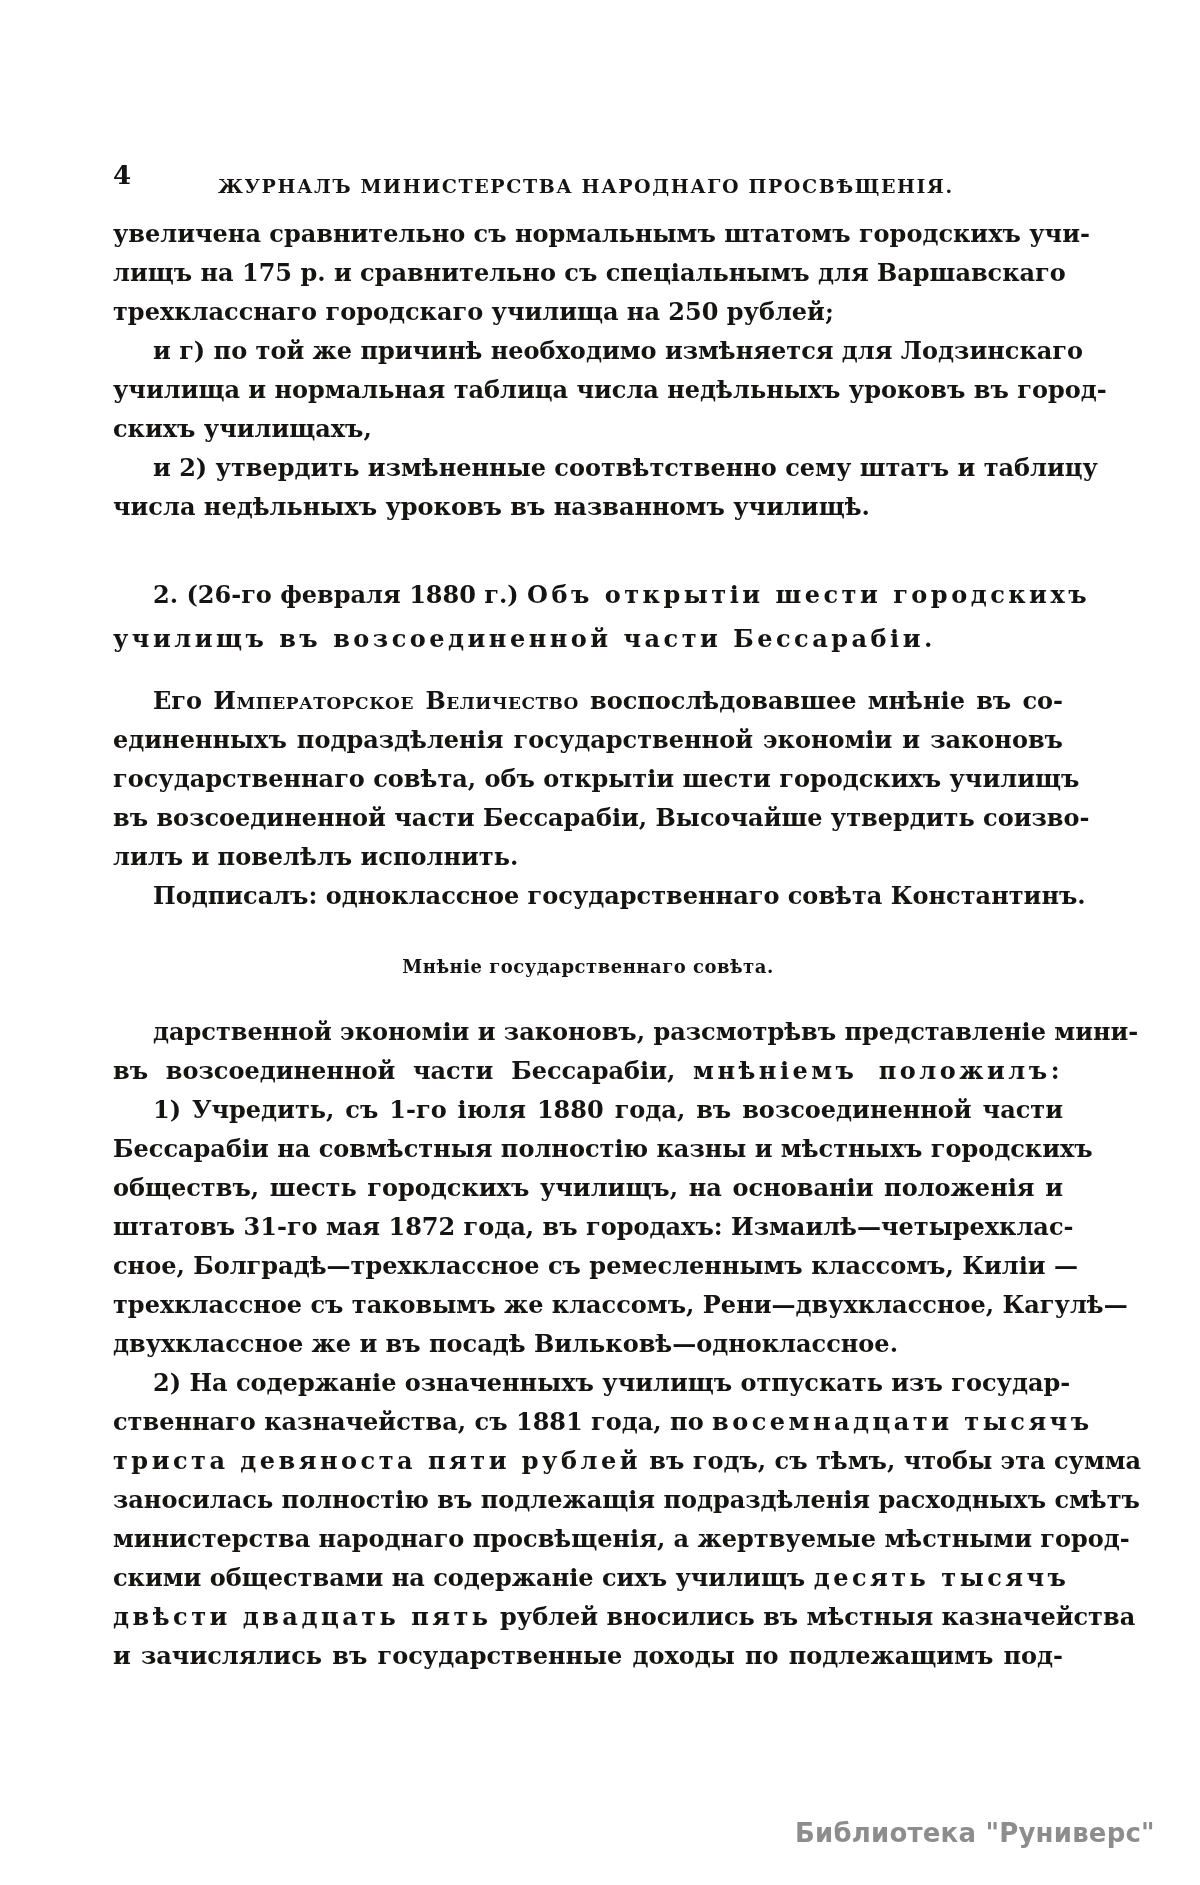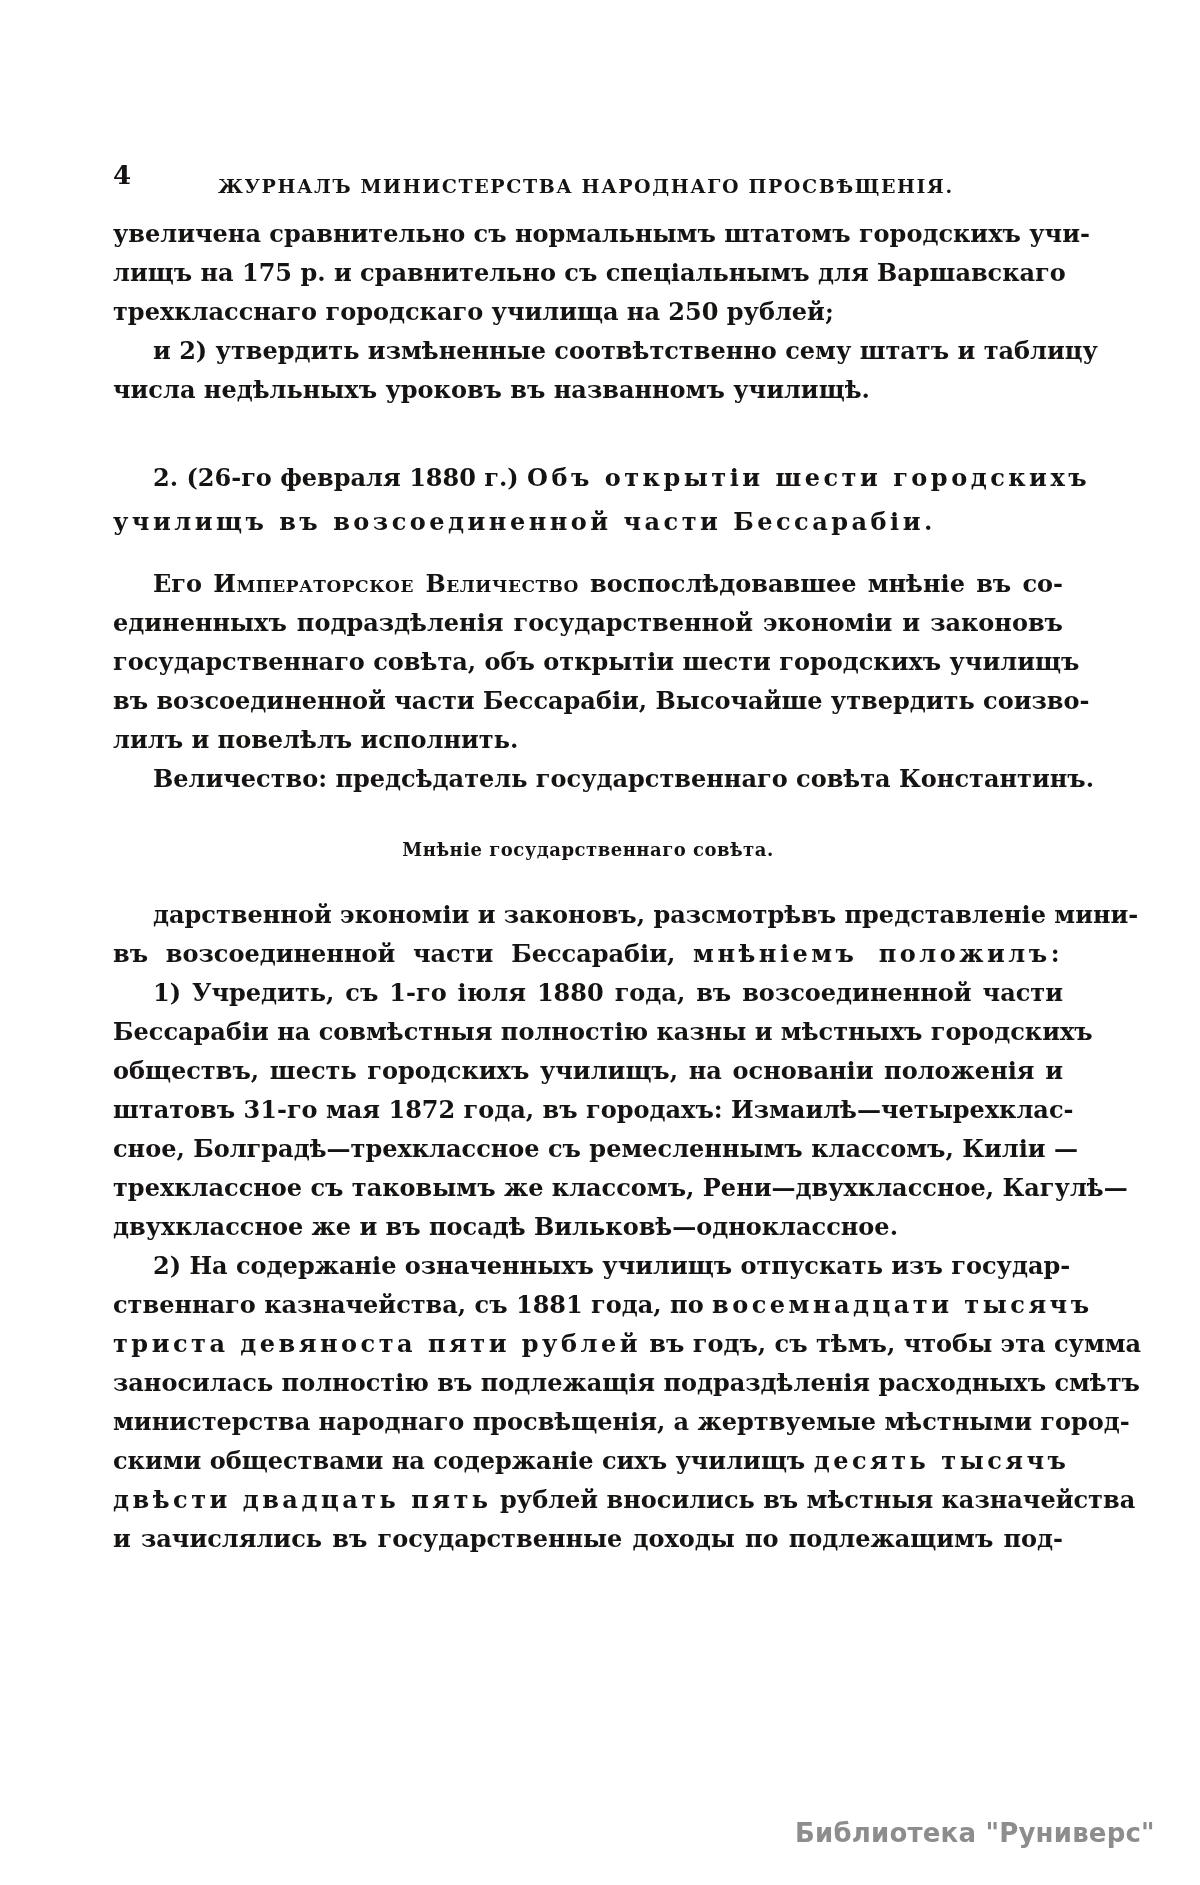--- a/index.html
+++ b/index.html
@@ -81,36 +81,41 @@
     <span class="running-title">ЖУРНАЛЪ МИНИСТЕРСТВА НАРОДНАГО ПРОСВѢЩЕНІЯ.</span>
   </div>
 
   <div class="text-column">
       <div class="block paragraph">
         <div class="line j"><span>увеличена сравнительно съ нормальнымъ штатомъ городскихъ учи-</span></div>
         <div class="line j"><span>лищъ на 175 р. и сравнительно съ спеціальнымъ для Варшавскаго</span></div>
         <div class="line"><span>трехкласснаго городскаго училища на 250 рублей;</span></div>
       </div>
       <div class="block paragraph indent">
+        <div class="line j"><span>и г) по той же причинѣ необходимо измѣняется для Лодзинскаго</span></div>
+        <div class="line j"><span>училища и нормальная таблица числа недѣльныхъ уроковъ въ город-</span></div>
+        <div class="line"><span>скихъ училищахъ,</span></div>
+      </div>
+      <div class="block paragraph indent">
         <div class="line j"><span>и 2) утвердить измѣненные соотвѣтственно сему штатъ и таблицу</span></div>
         <div class="line"><span>числа недѣльныхъ уроковъ въ названномъ училищѣ.</span></div>
       </div>
       <div class="block heading indent">
         <div class="line j"><span>2. (26-го февраля 1880 г.) </span><span class="spaced">Объ открытіи шести городскихъ</span></div>
         <div class="line"><span class="spaced">училищъ въ возсоединенной части Бессарабіи.</span></div>
       </div>
       <div class="block paragraph indent">
         <div class="line j"><span>Его </span><span class="smallcaps">Императорское Величество</span><span> воспослѣдовавшее мнѣніе въ со-</span></div>
         <div class="line j"><span>единенныхъ подраздѣленія государственной экономіи и законовъ</span></div>
         <div class="line j"><span>государственнаго совѣта, объ открытіи шести городскихъ училищъ</span></div>
         <div class="line j"><span>въ возсоединенной части Бессарабіи, Высочайше утвердить соизво-</span></div>
         <div class="line"><span>лилъ и повелѣлъ исполнить.</span></div>
       </div>
       <div class="block paragraph indent">
-        <div class="line"><span>Величество: предсѣдатель государственнаго совѣта Константинъ.</span></div>
+        <div class="line"><span>Подписалъ: одноклассное государственнаго совѣта Константинъ.</span></div>
       </div>
       <div class="block subheading">
         <div class="line c"><span>Мнѣніе государственнаго совѣта.</span></div>
       </div>
       <div class="block paragraph indent">
         <div class="line j"><span>дарственной экономіи и законовъ, разсмотрѣвъ представленіе мини-</span></div>
         <div class="line j"><span>въ возсоединенной части Бессарабіи, </span><span class="spaced">мнѣніемъ положилъ:</span></div>
       </div>
       <div class="block paragraph indent">
         <div class="line j"><span>1) Учредить, съ 1-го іюля 1880 года, въ возсоединенной части</span></div>

